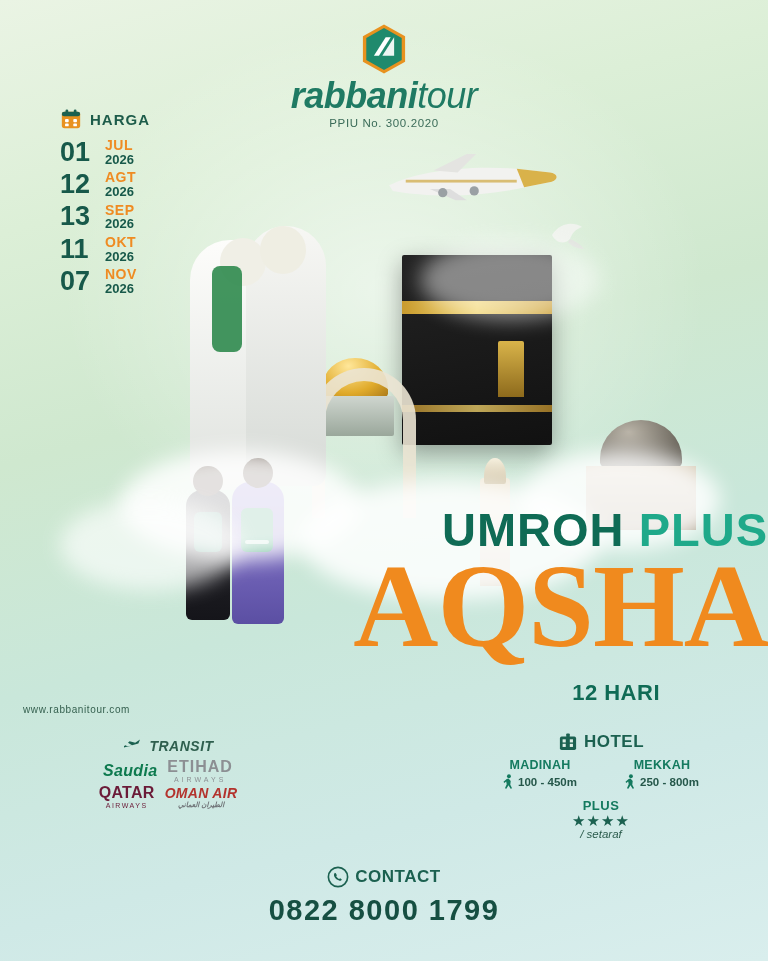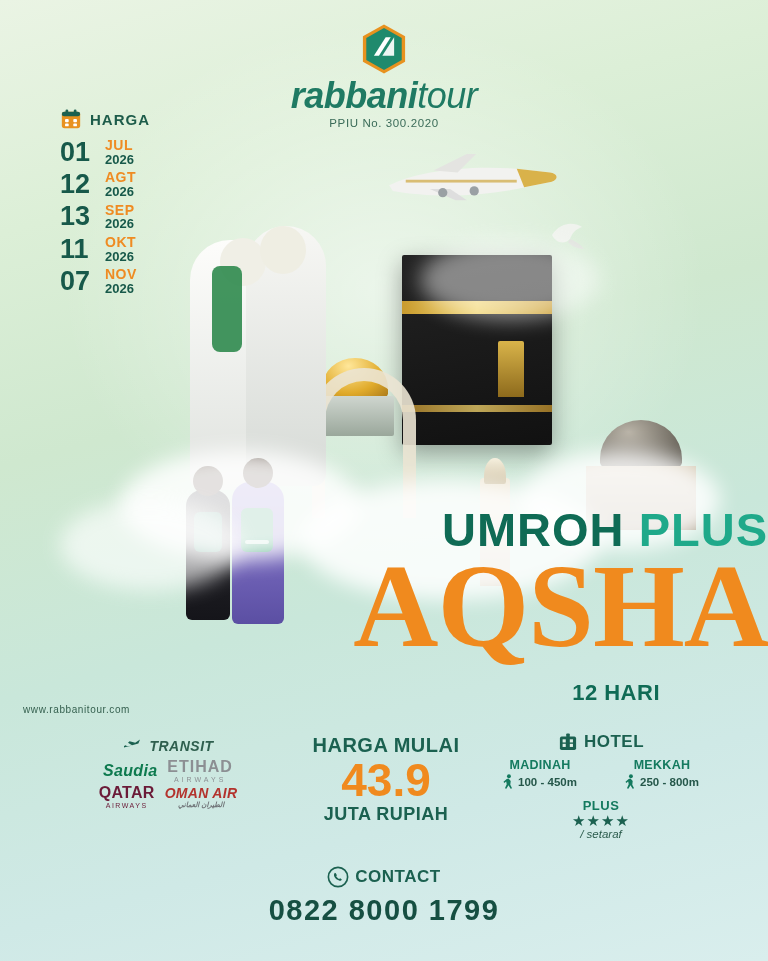--- a/index.html
+++ b/index.html
@@ -374,25 +374,20 @@
             <small>AIRWAYS</small>
           </span>
           <span class="al al-oman">
             <span>OMAN AIR</span>
             <small>الطيران العماني</small>
           </span>
         </div>
       </div>
     </div>
 
-    <div class="col-price">
-      <div class="price-top">HARGA MULAI</div>
-      <div class="price-num">43.9</div>
-      <div class="price-unit">JUTA RUPIAH</div>
-    </div>
 
     <div class="col-hotel">
       <div class="hotel-head">
         <svg width="20" height="18" viewBox="0 0 22 20">
           <rect x="2" y="4" width="18" height="15" rx="2" fill="#1b6150"></rect>
           <rect x="5" y="7" width="3.5" height="3.5" fill="#dff0e6"></rect>
           <rect x="13" y="7" width="3.5" height="3.5" fill="#dff0e6"></rect>
           <rect x="5" y="12" width="3.5" height="3.5" fill="#dff0e6"></rect>
           <rect x="13" y="12" width="3.5" height="3.5" fill="#dff0e6"></rect>
           <rect x="9" y="0.5" width="4" height="4" rx="1" fill="#1b6150"></rect>

